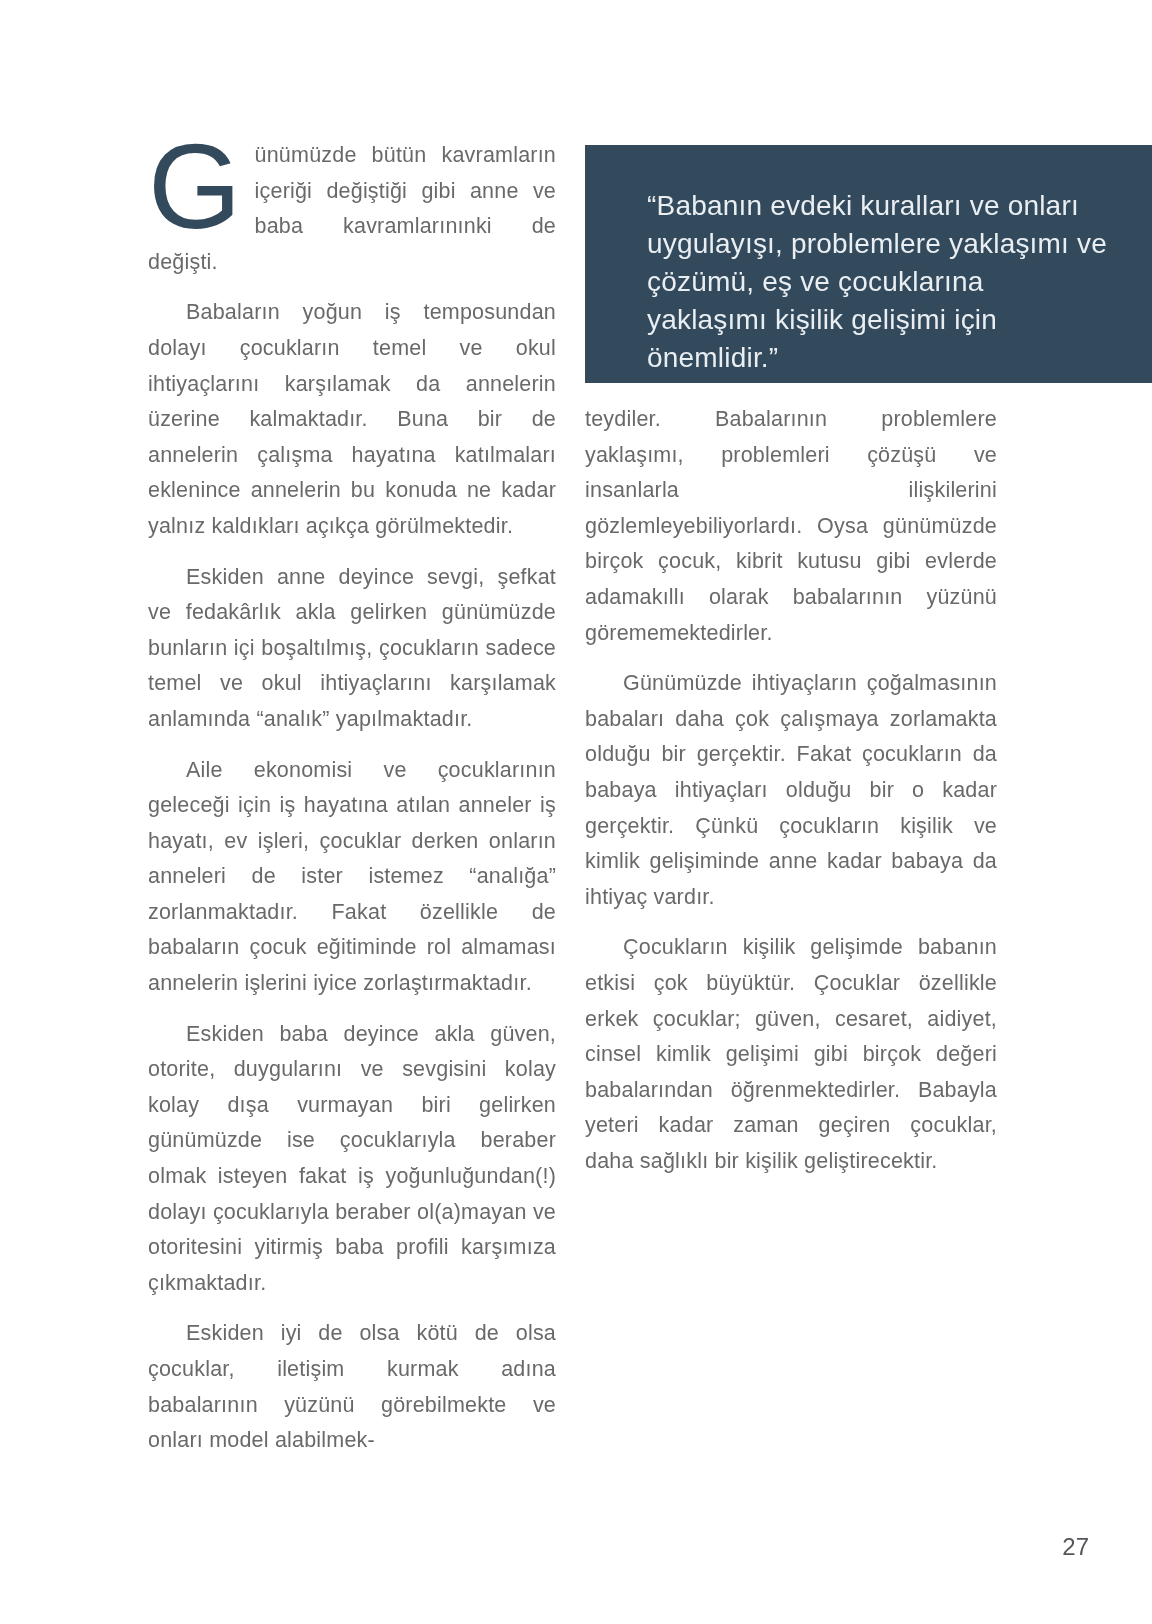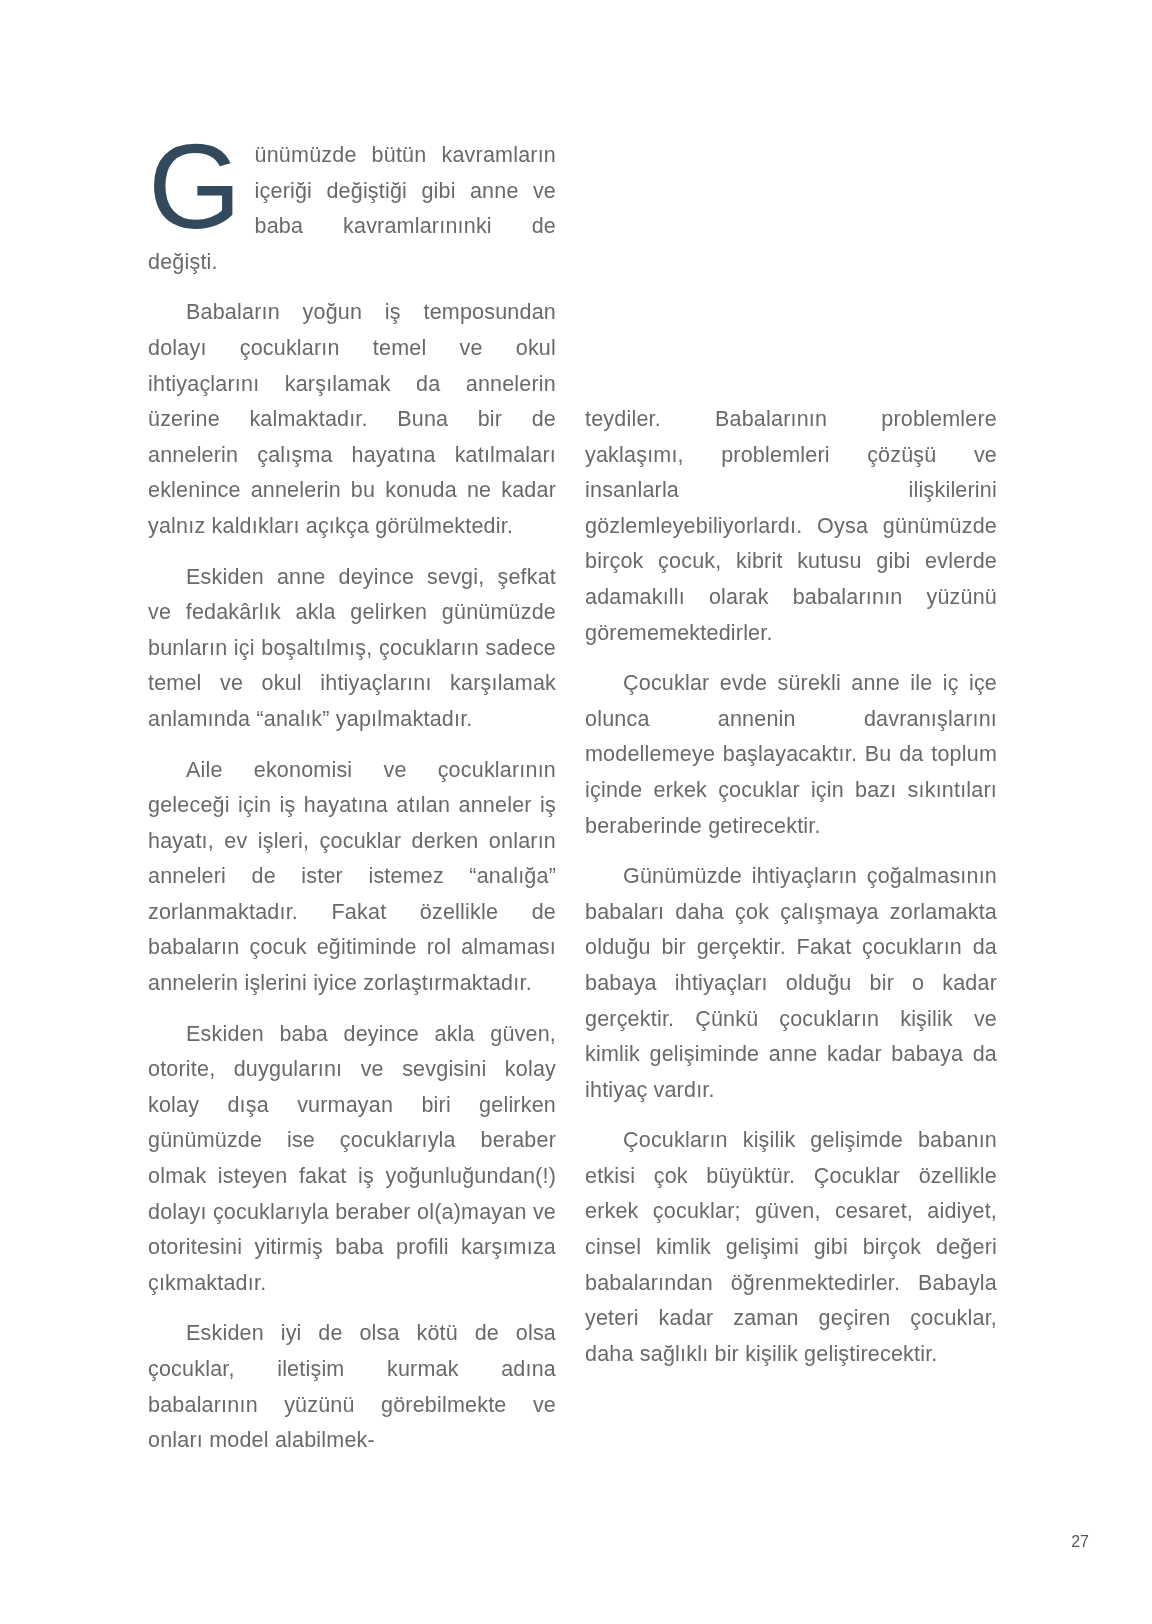--- a/index.html
+++ b/index.html
@@ -64,44 +64,46 @@
     font-size: 28px;
     line-height: 38px;
     font-weight: 300;
     color: #e9eef2;
     letter-spacing: 0.2px;
   }
   .page-number {
     position: absolute;
     right: 63px;
     top: 1533px;
-    font-size: 16px;
+    font-size: 24px;
     color: #55565a;
     font-weight: 300;
   }
 </style>
 </head>
 <body>
 
 <div class="page">
 
   <div class="col-left">
     <p class="body-para">
       <span class="dropcap">G</span><span>ünümüzde bütün kavramların içeriği değiştiği gibi anne ve baba kavramlarınınki de değişti.</span>
     </p>
     <p class="body-para indent">Babaların yoğun iş temposundan dolayı çocukların temel ve okul ihtiyaçlarını karşılamak da annelerin üzerine kalmaktadır. Buna bir de annelerin çalışma hayatına katılmaları eklenince annelerin bu konuda ne kadar yalnız kaldıkları açıkça görülmektedir.</p>
     <p class="body-para indent">Eskiden anne deyince sevgi, şefkat ve fedakârlık akla gelirken günümüzde bunların içi boşaltılmış, çocukların sadece temel ve okul ihtiyaçlarını karşılamak anlamında “analık” yapılmaktadır.</p>
     <p class="body-para indent">Aile ekonomisi ve çocuklarının geleceği için iş hayatına atılan anneler iş hayatı, ev işleri, çocuklar derken onların anneleri de ister istemez “analığa” zorlanmaktadır. Fakat özellikle de babaların çocuk eğitiminde rol almaması annelerin işlerini iyice zorlaştırmaktadır.</p>
     <p class="body-para indent">Eskiden baba deyince akla güven, otorite, duygularını ve sevgisini kolay kolay dışa vurmayan biri gelirken günümüzde ise çocuklarıyla beraber olmak isteyen fakat iş yoğunluğundan(!) dolayı çocuklarıyla beraber ol(a)mayan ve otoritesini yitirmiş baba profili karşımıza çıkmaktadır.</p>
     <p class="body-para indent">Eskiden iyi de olsa kötü de olsa çocuklar, iletişim kurmak adına babalarının yüzünü görebilmekte ve onları model alabilmek-</p>
   </div>
 
+  <div class="pull-quote">
+    <p>“Babanın evdeki kuralları ve onları uygulayışı, problemlere yaklaşımı ve çözümü, eş ve çocuklarına yaklaşımı kişilik gelişimi için önemlidir.”</p>
+  </div>
 
   <div class="col-right">
     <p class="body-para">teydiler. Babalarının problemlere yaklaşımı, problemleri çözüşü ve insanlarla ilişkilerini gözlemleyebiliyorlardı. Oysa günümüzde birçok çocuk, kibrit kutusu gibi evlerde adamakıllı olarak babalarının yüzünü görememektedirler.</p>
-    <p class="body-para indent">Çocuklar evde sürekli anne ile iç içe olunca annenin davranışlarını modellemeye başlayacaktır. Bu da toplum içinde erkek çocuklar için bazı sıkıntıları beraberinde getirecektir.</p>
     <p class="body-para indent">Günümüzde ihtiyaçların çoğalmasının babaları daha çok çalışmaya zorlamakta olduğu bir gerçektir. Fakat çocukların da babaya ihtiyaçları olduğu bir o kadar gerçektir. Çünkü çocukların kişilik ve kimlik gelişiminde anne kadar babaya da ihtiyaç vardır.</p>
     <p class="body-para indent">Çocukların kişilik gelişimde babanın etkisi çok büyüktür. Çocuklar özellikle erkek çocuklar; güven, cesaret, aidiyet, cinsel kimlik gelişimi gibi birçok değeri babalarından öğrenmektedirler. Babayla yeteri kadar zaman geçiren çocuklar, daha sağlıklı bir kişilik geliştirecektir.</p>
   </div>
 
   <div class="page-number">27</div>
 
 </div>
 
 </body></html>

